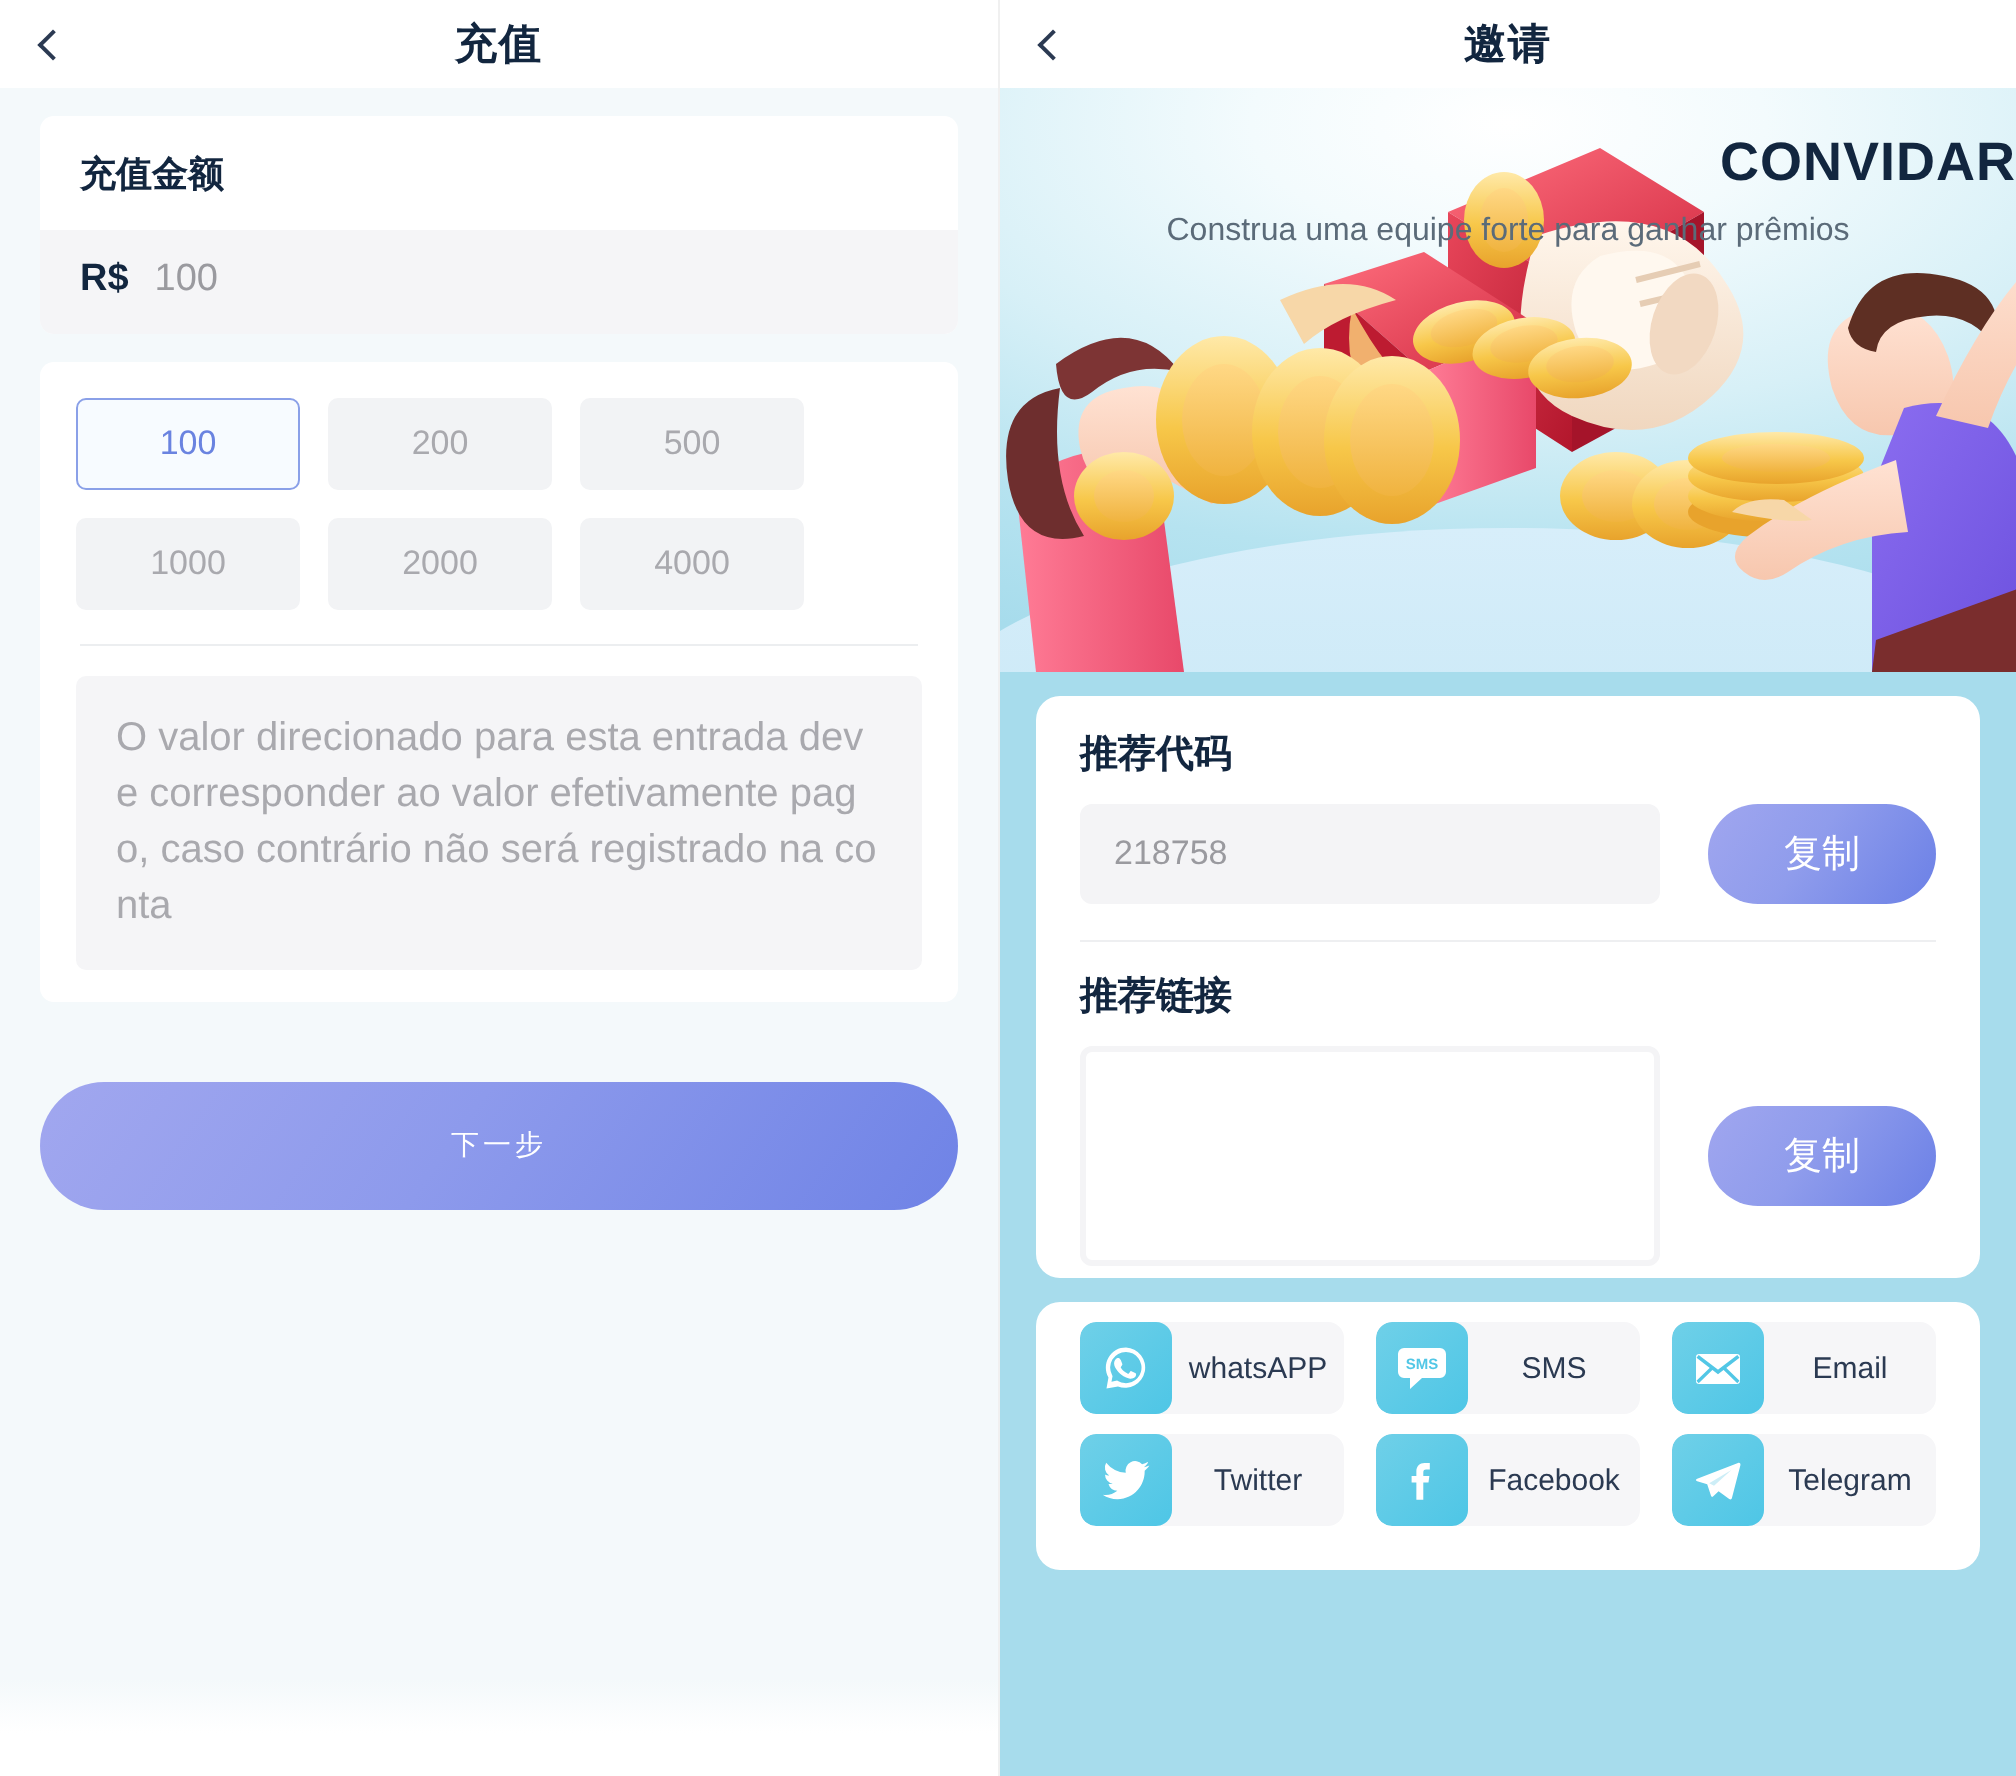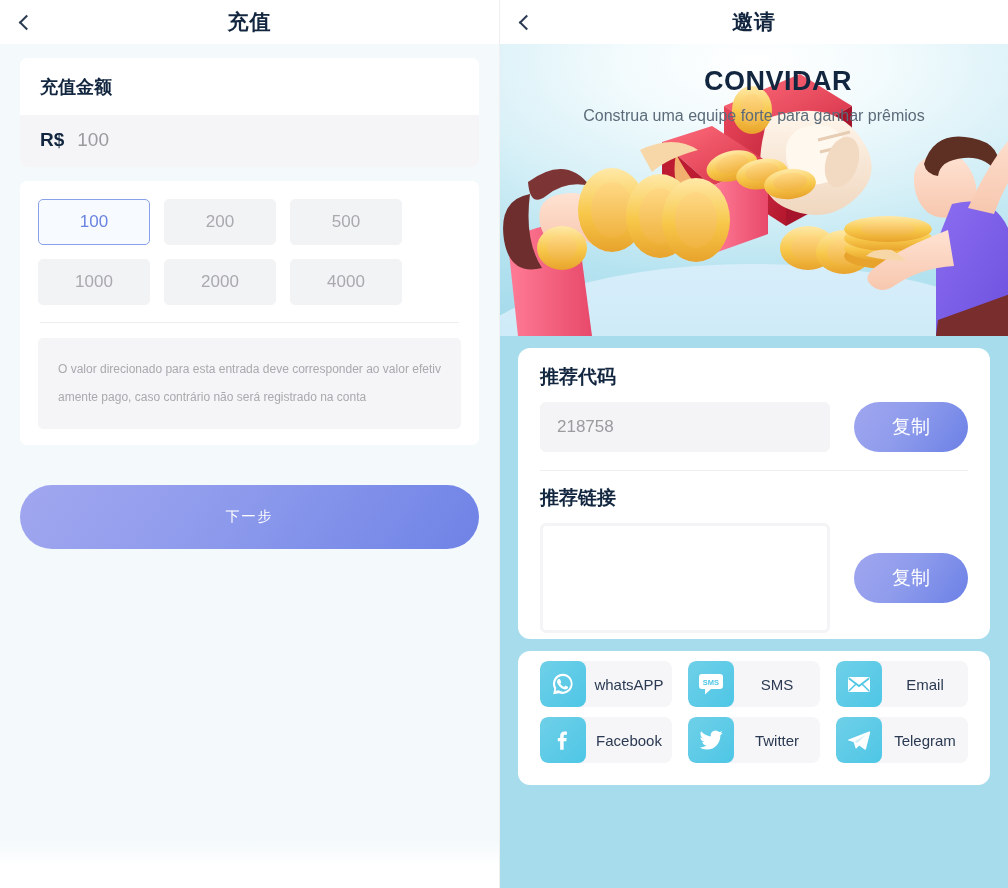--- a/index.html
+++ b/index.html
@@ -86,21 +86,21 @@
     border: 1px solid #8aa0e8;
     color: #6a83e0;
   }
   .divider { height: 1px; background: #eceef0; margin: 17px 2px 0 2px; }
   .note {
     margin-top: 15px;
     background: #f5f5f7;
     border-radius: 5px;
     padding: 17px 20px 18px 20px;
     color: #a9a9ae;
-    font-size: 12px;
+    font-size: 20px;
     line-height: 28px;
     word-break: break-all;
   }
 
   .next-btn {
     margin: 40px 20px 0 20px;
     height: 64px;
     border-radius: 34px;
     background: linear-gradient(125deg, #a1a7ef 0%, #8d9aec 45%, #6f83e6 100%);
     color: #fff;
@@ -131,21 +131,21 @@
   .hero {
     position: relative;
     height: 292px;
     flex: 0 0 292px;
     background:
       radial-gradient(115% 95% at 50% 6%, #ffffff 0%, #f3fbfd 22%, #d7f0f7 52%, #b6e3f0 78%, #a7dcec 100%);
     overflow: hidden;
   }
   .hero-title {
     position: relative; z-index: 5;
-    text-align: center;
+    text-align: right;
     font-size: 27px; font-weight: bold; color: #12263f;
     padding-top: 22px;
     letter-spacing: 0.5px;
     padding-left: 48px;
   }
   .hero-sub {
     position: relative; z-index: 5;
     text-align: center;
     font-size: 16px; color: #5b6b79;
     padding-top: 10px;
@@ -433,34 +433,34 @@
                 <rect x="3" y="7" width="22" height="15" rx="1.6" fill="#fff"></rect>
                 <path d="M3.8 8.2 L14 16 L24.2 8.2" stroke="#52c7e6" stroke-width="1.8" fill="none"></path>
                 <path d="M3.8 21 L11 14 M24.2 21 L17 14" stroke="#52c7e6" stroke-width="1.6" fill="none"></path>
               </svg>
             </span>
             <span class="share-label">Email</span>
           </div>
 
           <div class="share-item">
             <span class="share-icon">
+              <svg width="28" height="28" viewBox="0 0 24 24" fill="#fff">
+                <path d="M22 5.8c-.7.3-1.5.6-2.3.7.8-.5 1.5-1.3 1.8-2.3-.8.5-1.7.8-2.6 1a4.1 4.1 0 0 0-7 3.7A11.6 11.6 0 0 1 3.5 4.6a4.1 4.1 0 0 0 1.3 5.5c-.7 0-1.3-.2-1.8-.5a4.1 4.1 0 0 0 3.3 4c-.6.2-1.2.2-1.8.1a4.1 4.1 0 0 0 3.8 2.9A8.3 8.3 0 0 1 2 18.3a11.6 11.6 0 0 0 6.3 1.9c7.6 0 11.7-6.3 11.7-11.7v-.5c.8-.6 1.5-1.3 2-2.2z"></path>
+              </svg>
+            </span>
+            <span class="share-label">Twitter</span>
+          </div>
+
+          <div class="share-item">
+            <span class="share-icon">
               <svg width="26" height="26" viewBox="0 0 24 24" fill="#fff">
                 <path d="M15.6 4.2h-2.4c-2.3 0-3.8 1.5-3.8 3.9v2H7.2v3h2.2v8h3.2v-8h2.4l.4-3h-2.8V8.6c0-.9.3-1.4 1.3-1.4h1.7V4.2z"></path>
               </svg>
             </span>
             <span class="share-label">Facebook</span>
-          </div>
-
-          <div class="share-item">
-            <span class="share-icon">
-              <svg width="28" height="28" viewBox="0 0 24 24" fill="#fff">
-                <path d="M22 5.8c-.7.3-1.5.6-2.3.7.8-.5 1.5-1.3 1.8-2.3-.8.5-1.7.8-2.6 1a4.1 4.1 0 0 0-7 3.7A11.6 11.6 0 0 1 3.5 4.6a4.1 4.1 0 0 0 1.3 5.5c-.7 0-1.3-.2-1.8-.5a4.1 4.1 0 0 0 3.3 4c-.6.2-1.2.2-1.8.1a4.1 4.1 0 0 0 3.8 2.9A8.3 8.3 0 0 1 2 18.3a11.6 11.6 0 0 0 6.3 1.9c7.6 0 11.7-6.3 11.7-11.7v-.5c.8-.6 1.5-1.3 2-2.2z"></path>
-              </svg>
-            </span>
-            <span class="share-label">Twitter</span>
           </div>
 
           <div class="share-item">
             <span class="share-icon">
               <svg width="28" height="28" viewBox="0 0 28 28" fill="#fff">
                 <path d="M24 5.5 3.6 13.4c-.8.3-.8 1 0 1.2l5 1.5 1.9 5.8c.2.6.6.7 1 .3l2.8-2.6 5.3 3.9c.7.5 1.2.2 1.4-.6L25.2 6.6c.2-.9-.3-1.4-1.2-1.1z"></path>
                 <path d="M9.6 15.6 20.7 9 12 16.9z" fill="#cdeef7"></path>
               </svg>
             </span>
             <span class="share-label">Telegram</span>

